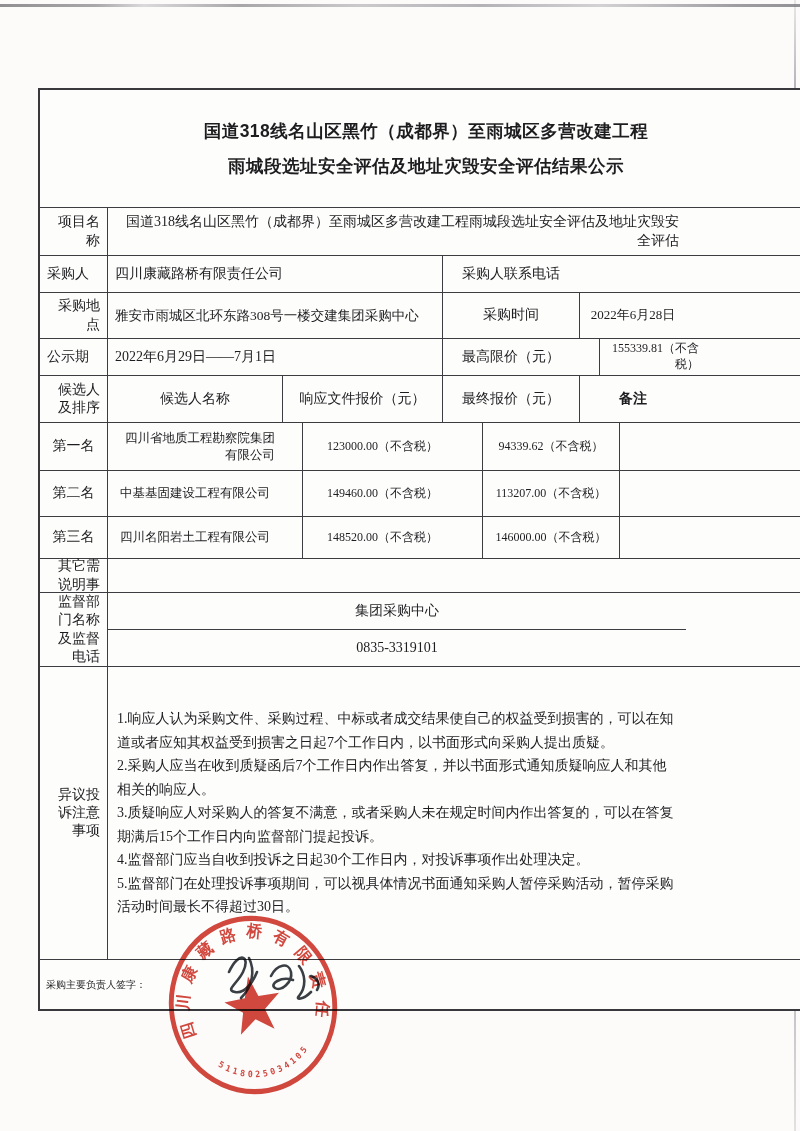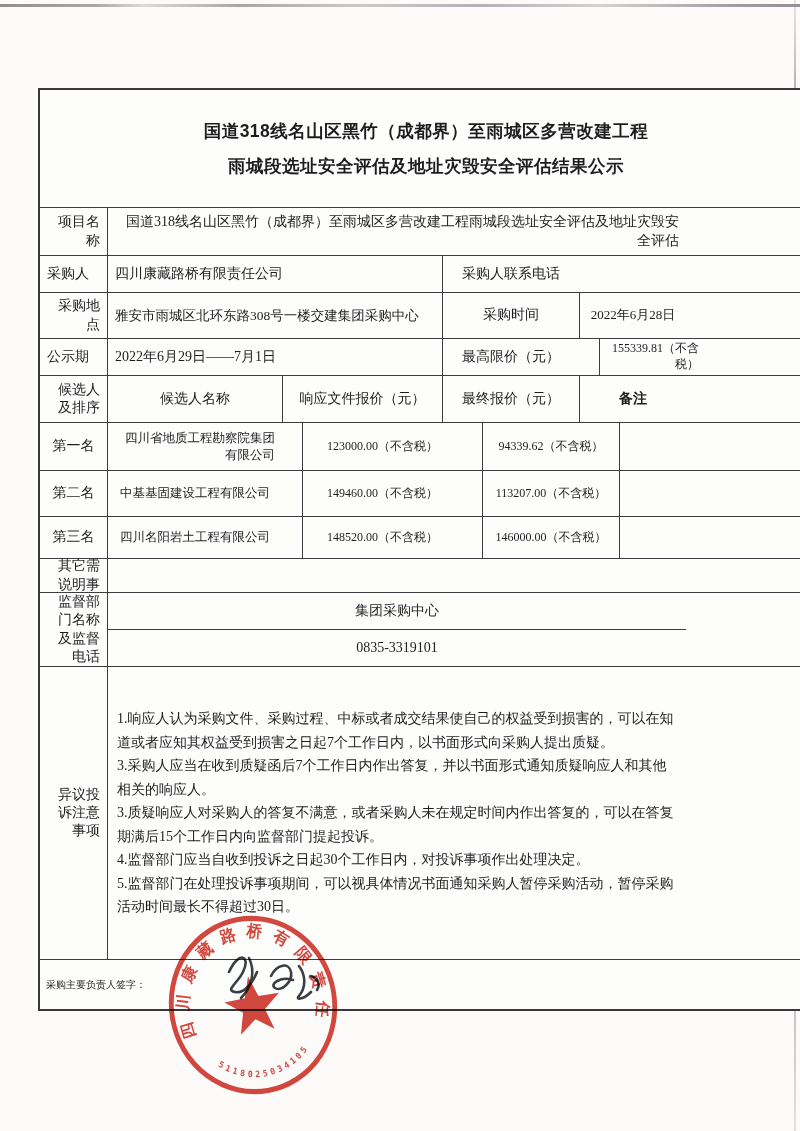--- a/index.html
+++ b/index.html
@@ -162,21 +162,21 @@
       <div class="stack">
         <div class="substack">集团采购中心</div>
         <div class="substack">0835-3319101</div>
       </div>
     </div>
 
     <div class="row" style="height:293px">
       <div class="c w-label center">异议投诉注意事项</div>
       <div class="notices-cell">
         <div>1.响应人认为采购文件、采购过程、中标或者成交结果使自己的权益受到损害的，可以在知道或者应知其权益受到损害之日起7个工作日内，以书面形式向采购人提出质疑。</div>
-        <div>3.采购人应当在收到质疑函后7个工作日内作出答复，并以书面形式通知质疑响应人和其他相关的响应人。</div>
+        <div>2.采购人应当在收到质疑函后7个工作日内作出答复，并以书面形式通知质疑响应人和其他相关的响应人。</div>
         <div>3.质疑响应人对采购人的答复不满意，或者采购人未在规定时间内作出答复的，可以在答复期满后15个工作日内向监督部门提起投诉。</div>
         <div>4.监督部门应当自收到投诉之日起30个工作日内，对投诉事项作出处理决定。</div>
         <div>5.监督部门在处理投诉事项期间，可以视具体情况书面通知采购人暂停采购活动，暂停采购活动时间最长不得超过30日。</div>
       </div>
     </div>
 
     <div class="row sig-row">
       <div class="sig-cell">采购主要负责人签字：</div>
     </div>
 

